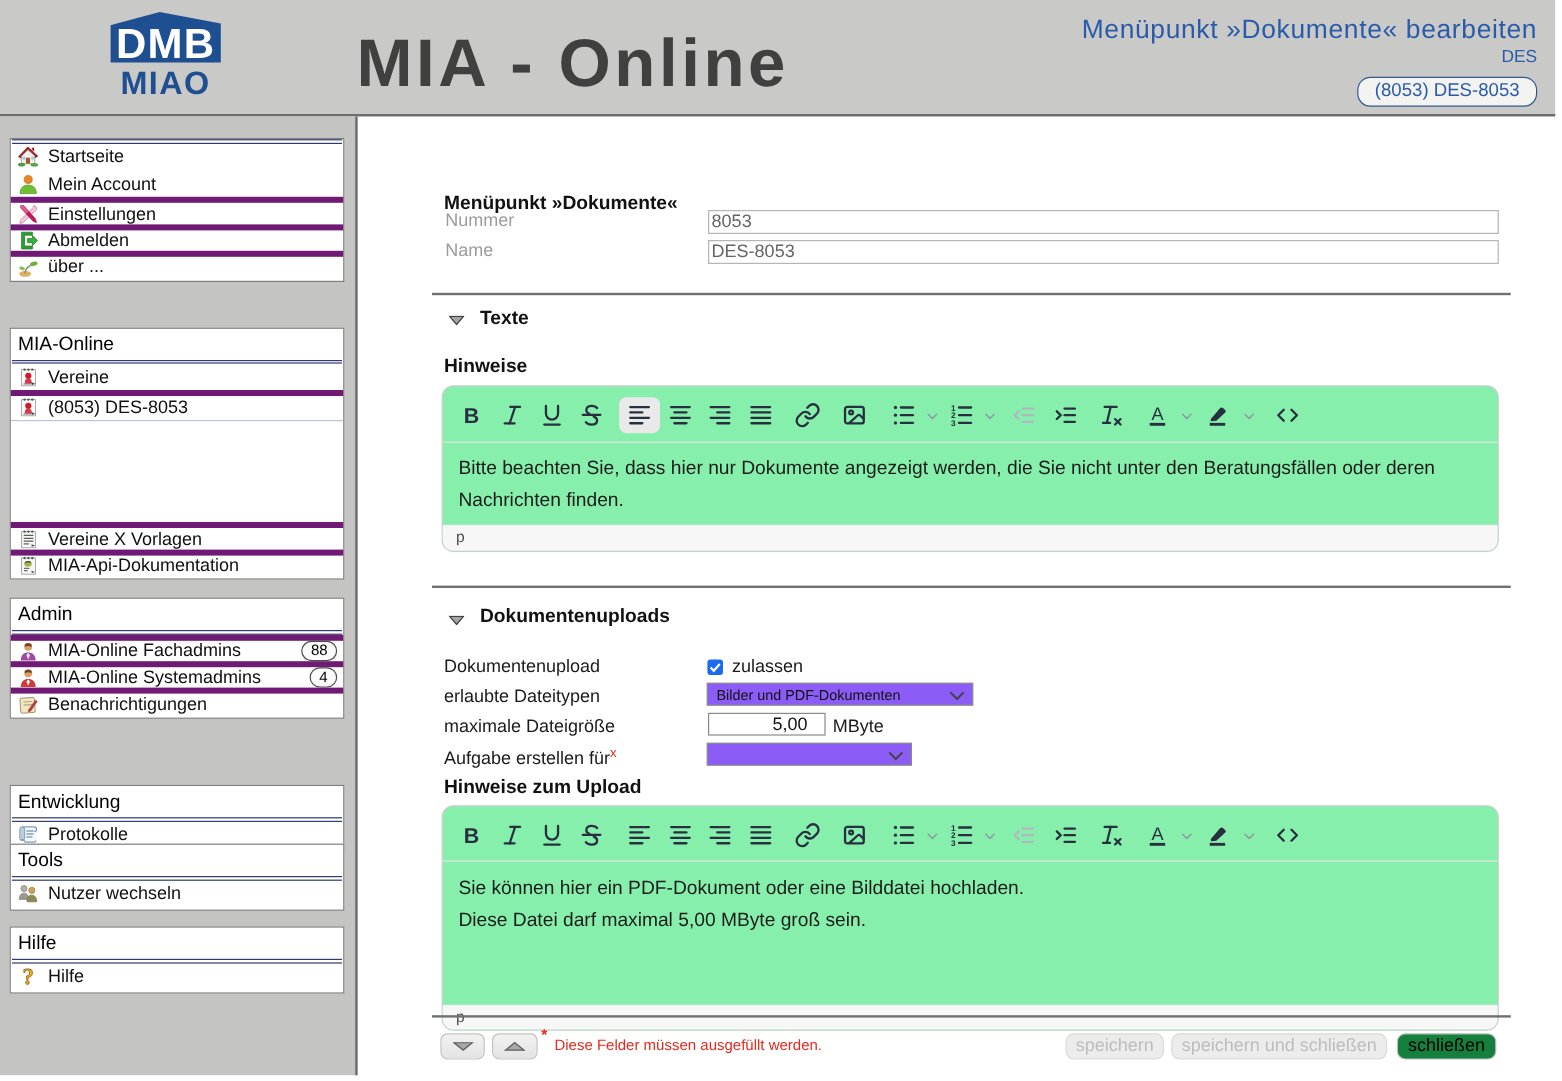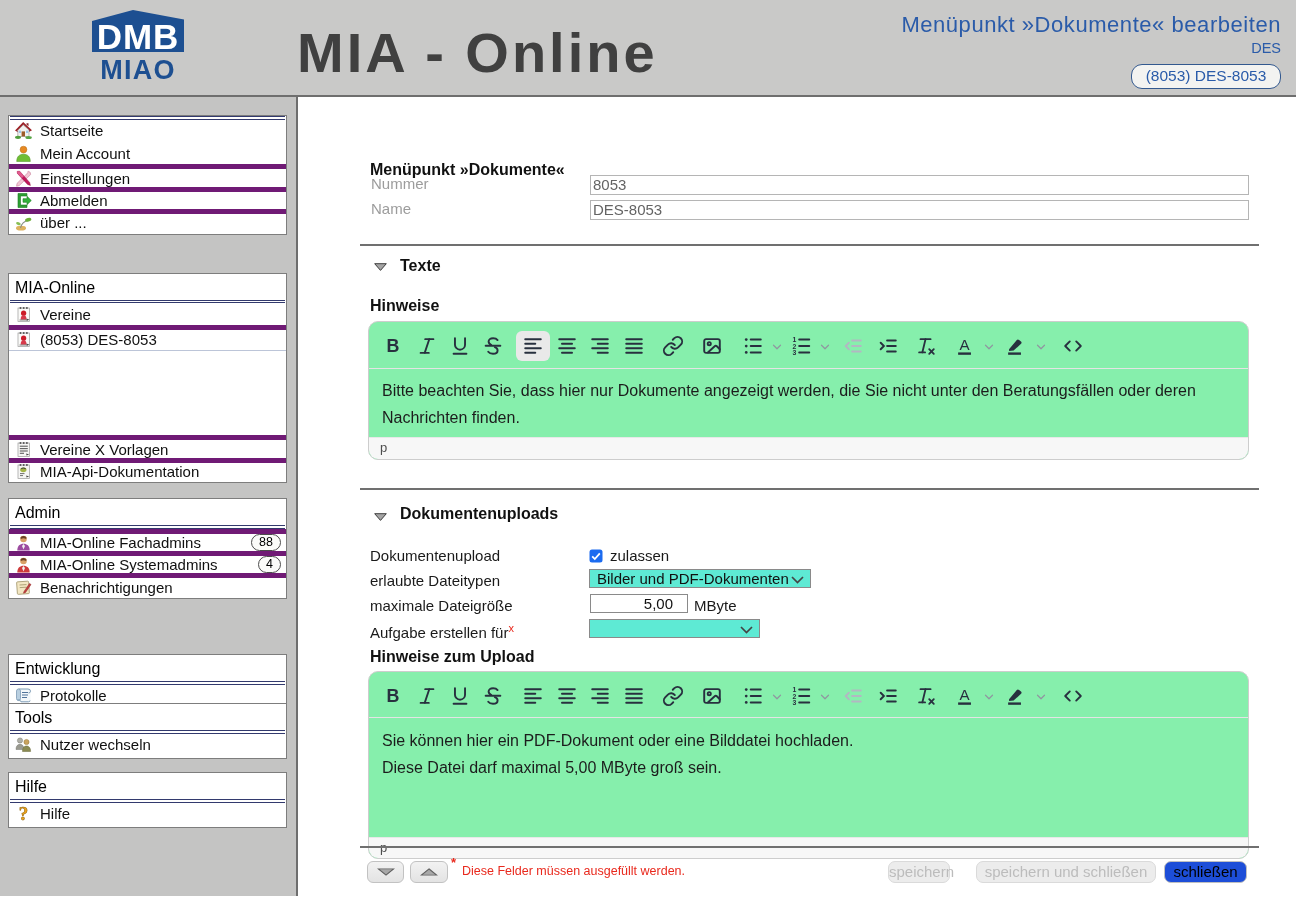--- a/index.html
+++ b/index.html
@@ -31,27 +31,27 @@
 .tri { position:absolute; width:13px; height:8px; }
 
 .editor { position:absolute; left:368px; width:881px; border:1px solid #cdcdcd; border-radius:10px; background:#86efac; }
 .toolbar { position:relative; height:47px; border-bottom:1px solid #e4e4e4; }
 .toolbar .ic { position:absolute; top:13px; width:22px; height:22px; }
 .toolbar .icsm { position:absolute; top:19px; width:12px; height:12px; }
 .activebg { position:absolute; left:147px; top:9px; width:34px; height:30px; border-radius:6px; background:#e9e9e9; }
 .econtent { padding:8px 13px 0 13px; font-size:16px; color:#1c1c1c; line-height:27px; }
 .pbar { position:absolute; left:0; right:0; bottom:0; height:22px; background:#f7f7f7; border-top:1px solid #e8e8e8; border-radius:0 0 9px 9px; font-size:13px; color:#4e4e4e; padding-left:11px; line-height:20px; }
 
-.sel { position:absolute; border:1px solid #8a8a8a; background:#5eead4; font-size:15px; color:#111; display:flex; align-items:center; padding-left:7px; }
+.sel { position:absolute; border:1px solid #8a8a8a; background:#8b5cf6; font-size:12px; color:#111; display:flex; align-items:center; padding-left:7px; }
 .sel svg { position:absolute; right:6px; top:6px; }
 
 .nbtn { position:absolute; top:861px; height:22px; border:1px solid #c2c2c2; border-radius:6px; background:linear-gradient(#f2f2f2,#e3e3e3); display:flex; align-items:center; justify-content:center; }
 .btn { position:absolute; top:861px; height:22px; border-radius:7px; font-size:15px; text-align:center; }
 .btn.dis { background:#ececec; border:1px solid #dadada; color:#bcbcbc; line-height:20px; }
-.btn.en { background:#1d4ed8; border:1px solid #c0c0c0; color:#000; line-height:20px; }
+.btn.en { background:#15803d; border:1px solid #c0c0c0; color:#000; line-height:20px; }
 .redtxt { position:absolute; color:#e9291d; }
 </style>
 </head>
 <body>
 
 <div id="header">
   <svg id="logo" style="position:absolute;left:92px;top:10px;" width="93" height="72" viewBox="0 0 93 72">
     <polygon points="41,0 92,9.5 92,42 0,42 0,11" fill="#1d4f91"></polygon>
     <text x="46" y="38.5" text-anchor="middle" font-size="35" font-weight="bold" letter-spacing="1" fill="#ffffff">DMB</text>
     <text x="46" y="68.5" text-anchor="middle" font-size="27" font-weight="bold" letter-spacing="1.2" fill="#1d4f91">MIAO</text>
@@ -616,15 +616,15 @@
     </svg>
   </div>
 <div class="nbtn" style="left:410px;width:38px;">
     <svg width="18" height="8" viewBox="0 0 14 9" preserveAspectRatio="none">
       <use href="#m-btntri-u"></use>
     </svg>
   </div>
 <div class="redtxt" style="left:451px;top:855px;font-size:13px;font-weight:bold;">*</div>
 <div class="redtxt" style="left:462px;top:864px;font-size:12.5px;">Diese Felder müssen ausgefüllt werden.</div>
 
-<div class="btn dis" style="left:888px;width:62px;">speichern</div>
+<div class="btn dis" style="left:888px;width:82px;">speichern</div>
 <div class="btn dis" style="left:976px;width:180px;">speichern und schließen</div>
 <div class="btn en" style="left:1164px;width:83px;">schließen</div>
 
 </body></html>

